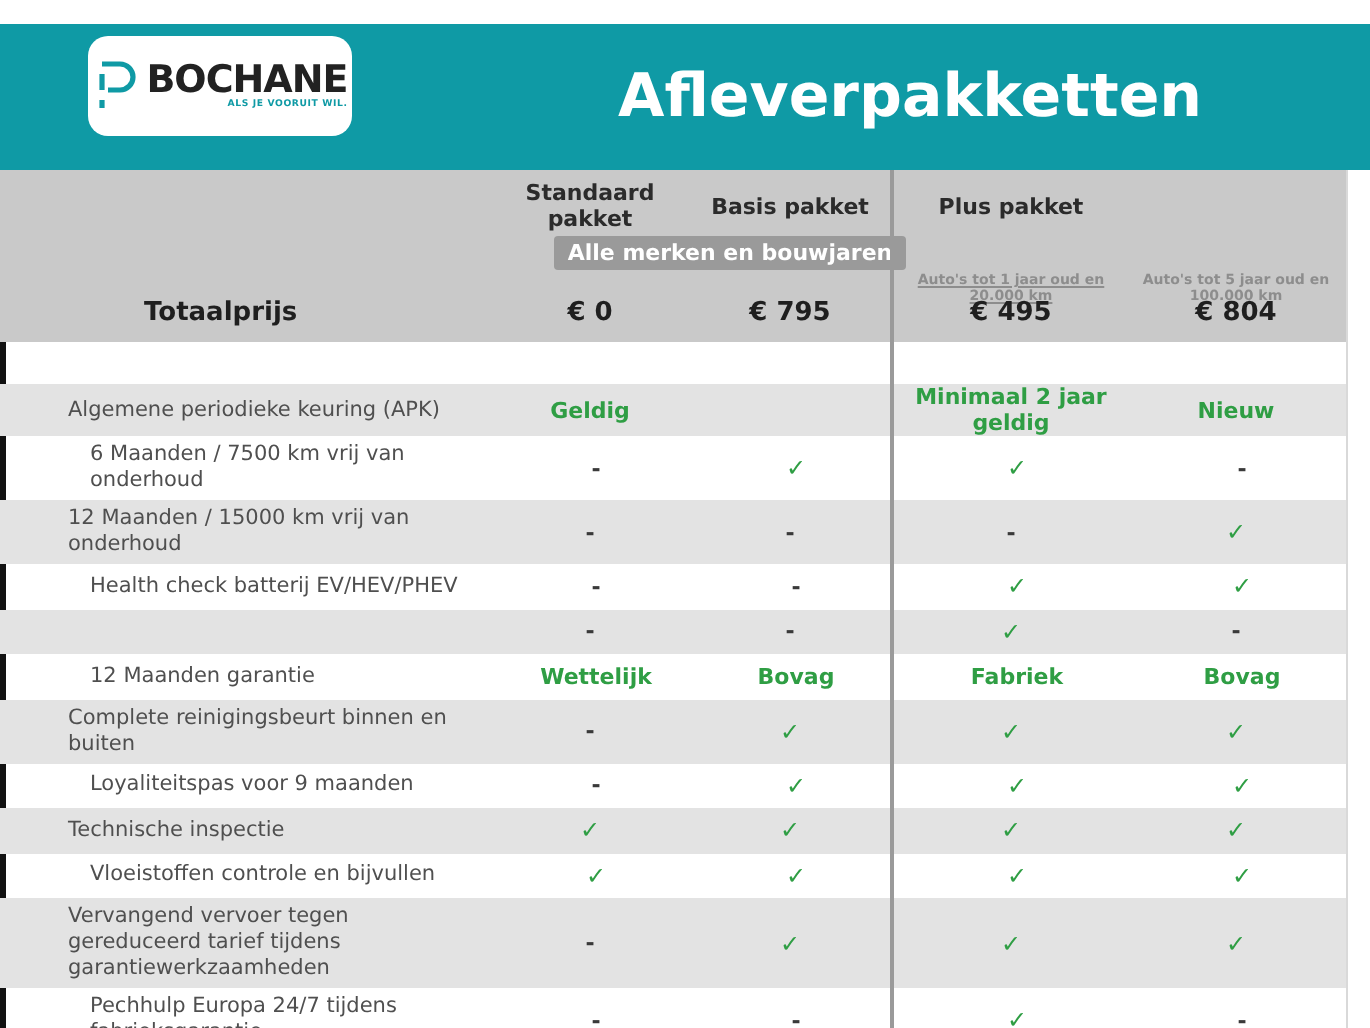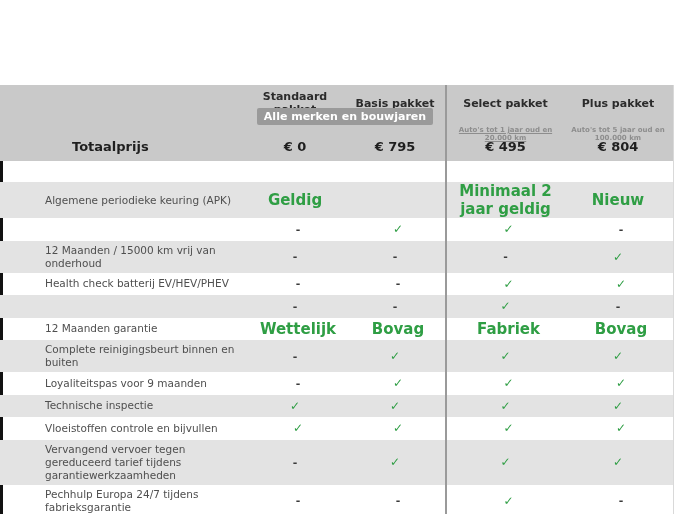--- a/index.html
+++ b/index.html
@@ -44,66 +44,81 @@
     align-items:center;
   }
   .vdivider {
     position:absolute; left:445px; top:0; bottom:0; width:2px;
     background:#9a9a9a; z-index:5;
   }
   
   .thead { background:#c9c9c9; padding:5px 0 6px 0; }
   .line-names { height:16px; }
   .col-name { font-size:11px; font-weight:700; color:#2b2b2b; text-align:center; }
-  .line-badges { height:17px; margin-top:2px; }
+  .line-badges { height:17px; margin-top:12px;padding-left:20px; }
   .badge {
     background:#9a9a9a; color:#fff; font-size:11px; font-weight:700;
     text-align:center; height:17px; line-height:17px; border-radius:2px;
   }
   .badge-left  { grid-column:2 / 4; margin:0 12px; }
   .badge-right { grid-column:5 / 7; margin:0 6px; }
   .line-sub { height:10px; margin-top:1px; }
   .subnote { font-size:7px; font-weight:600; color:#8d8d8d; text-align:center; }
   .sub-select { grid-column:5;text-decoration:underline; }
   .sub-plus   { grid-column:6; }
   .line-prices { height:18px; margin-top:1px; }
   .total-label { font-size:13px; font-weight:700; color:#1f1f1f; padding-left:72px; }
   .price { font-size:13px; font-weight:700; color:#1f1f1f; text-align:center; }
   
   .gap-row { height:21px; background:#fff; border-left:3px solid #111; }
   .row { min-height:22.5px; }
   .row.gray  { background:#e3e3e3; }
   .row.white { background:#ffffff; border-left:3px solid #111; }
   .cell.label {
-    font-size:10.5px; color:#4f4f4f; padding:3px 10px 3px 45px; line-height:13px;
+    font-size:10.5px; color:#4f4f4f; padding:3px 10px 3px 34px; line-height:13px;
   }
   .row.white .cell.label { padding-left:42px; } 
   .cell.val { text-align:center; }
   .cell.val.c0 { grid-column:2; } .cell.val.c1 { grid-column:3; }
   .cell.val.c2 { grid-column:5; } .cell.val.c3 { grid-column:6; }
   .cell.val.check { color:#2f9e44; font-size:12px; }
   .cell.val.dash  { color:#3a3a3a; font-size:11px; font-weight:700; }
-  .cell.val.text  { color:#2f9e44; font-size:15px; font-weight:700; }
+  .cell.val.text  { color:#2f9e44; font-size:11px; font-weight:700; }
 </style>
 </head>
 <body>
 
 <div class="page">
 
+  <div class="topbar">
+    <div class="logo-box">
+      <span class="logo-icon">
+        <svg width="22" height="28" viewBox="0 0 22 28" fill="none">
+          <path d="M5 3 h9 a6.5 6.5 0 0 1 0 13 h-6" stroke="#0f9aa5" stroke-width="2.6" fill="none"></path>
+          <path d="M5 8 v8" stroke="#0f9aa5" stroke-width="2.6"></path>
+          <path d="M5 21 v4" stroke="#0f9aa5" stroke-width="2.6"></path>
+        </svg>
+      </span>
+      <span class="logo-text">
+        <span class="brand-name">BOCHANE</span>
+        <span class="brand-tagline">ALS JE VOORUIT WIL.</span>
+      </span>
+    </div>
+    <div class="main-title">Afleverpakketten</div>
+  </div>
 
   <div class="table">
     <div class="vdivider"></div>
 
     <div class="thead">
       <div class="grid line-names">
         <div></div>
         <div class="col-name">Standaard pakket</div>
         <div class="col-name">Basis pakket</div>
         <div></div>
-        <div class="col-name">Select pakket</div>
         <div class="col-name">Plus pakket</div>
       </div>
       <div class="grid line-badges">
         <div></div>
         <div class="badge badge-left">Alle merken en bouwjaren</div>
       </div>
       <div class="grid line-sub">
         <div></div>
         <div class="subnote sub-select">Auto's tot 1 jaar oud en 20.000 km</div>
         <div class="subnote sub-plus">Auto's tot 5 jaar oud en 100.000 km</div>
@@ -121,20 +136,21 @@
     <div class="gap-row"></div>
 
     <div id="data-rows">
         <div class="grid row gray">
           <div class="cell label">Algemene periodieke keuring (APK)</div>
           <div class="cell val c0 text">Geldig</div>
           <div class="cell val c2 text">Minimaal 2 jaar geldig</div>
           <div class="cell val c3 text">Nieuw</div>
         </div>
         <div class="grid row white">
+          <div class="cell label">6 Maanden / 7500 km vrij van onderhoud</div>
           <div class="cell val c0 dash">-</div>
           <div class="cell val c1 check">✓</div>
           <div class="cell val c2 check">✓</div>
           <div class="cell val c3 dash">-</div>
         </div>
         <div class="grid row gray">
           <div class="cell label">12 Maanden / 15000 km vrij van onderhoud</div>
           <div class="cell val c0 dash">-</div>
           <div class="cell val c1 dash">-</div>
           <div class="cell val c2 dash">-</div>

